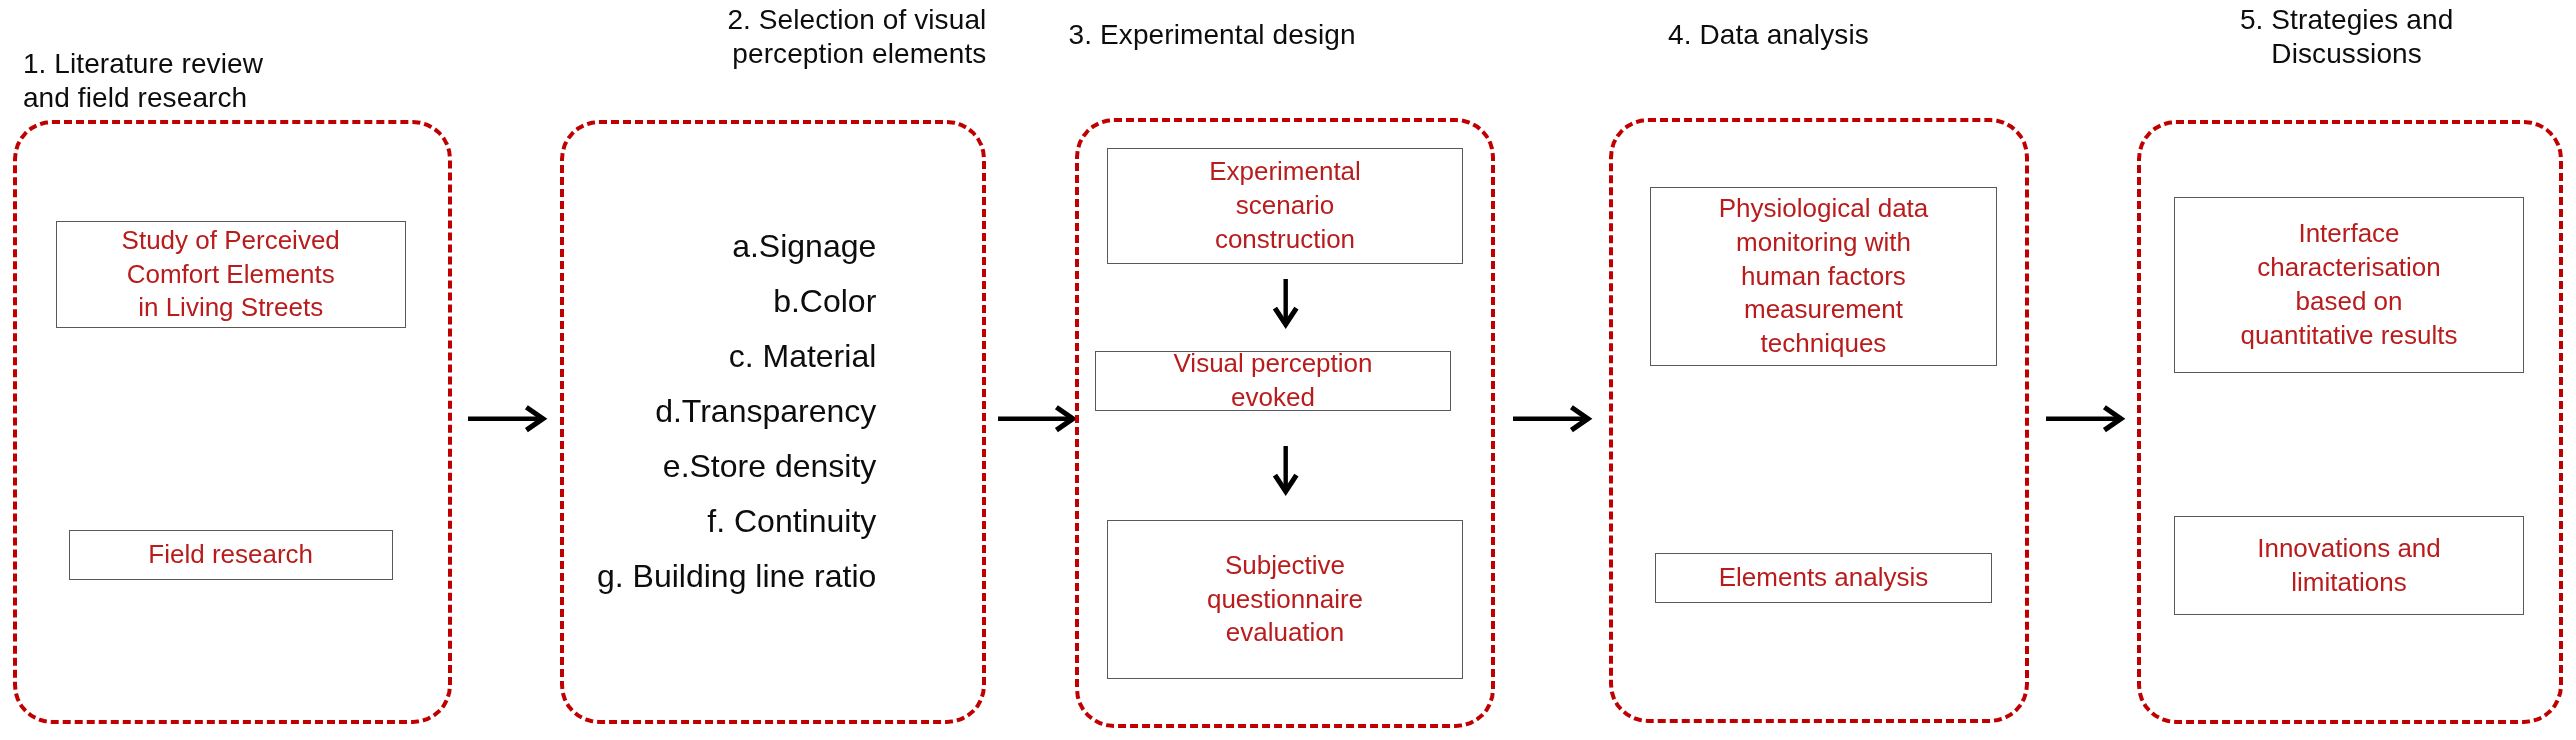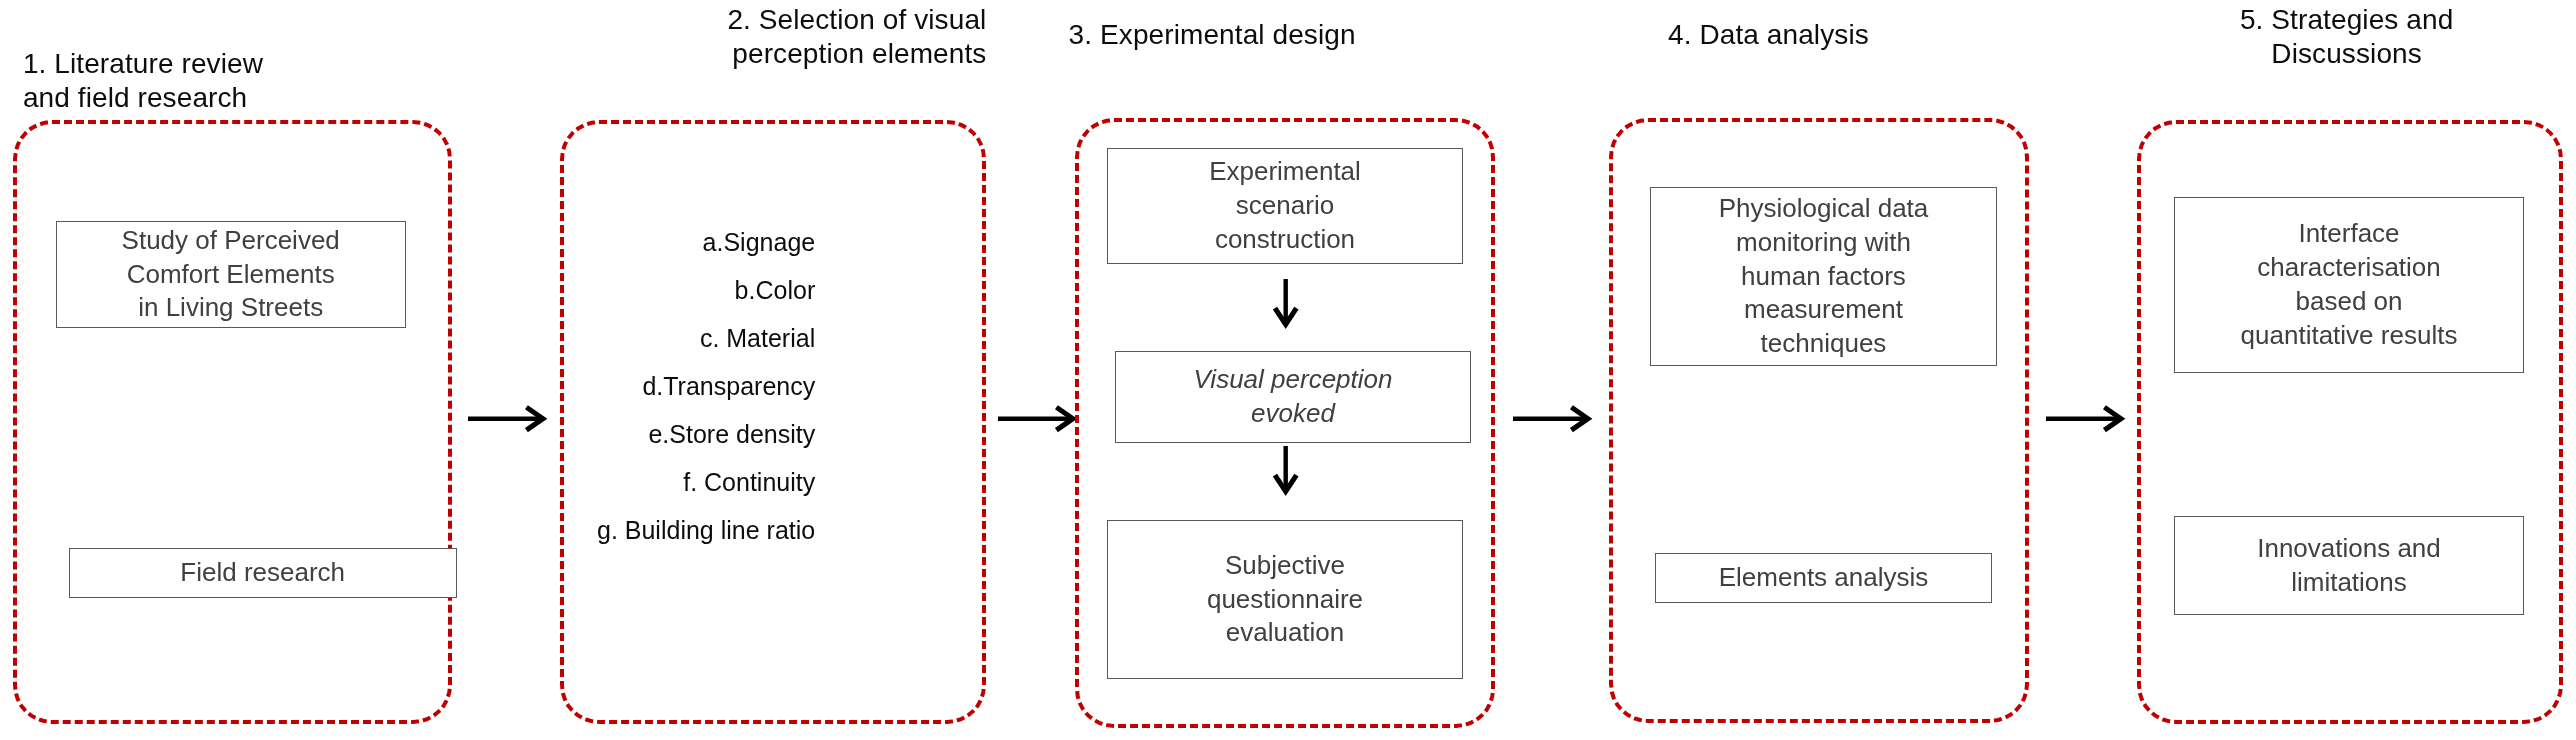--- a/index.html
+++ b/index.html
@@ -56,29 +56,29 @@
     position: absolute;
     box-sizing: border-box;
     border: 1.9px solid #595959;
     background: #ffffff;
     display: flex;
     align-items: center;
     justify-content: center;
     text-align: center;
     font-size: 26px;
     line-height: 1.30;
-    color: #404040;
+    color: #b91c1c;
     white-space: pre-line;
     padding: 3.8px 6.4px;
   }
 
   
   .elem-list {
     position: absolute;
-    font-size: 25px;
+    font-size: 32px;
     line-height: 1.0;
     color: #0d0d0d;
   }
   .elem-item {
     display: block;
     white-space: pre;
     margin-bottom: 23px;
   }
   .elem-item:last-child { margin-bottom: 0; }
 
@@ -101,21 +101,21 @@
   <div class="stage" style="left:12.7px; width:439px;">
     <div class="stage-title two-line" style="left:10.2px; width:420px;margin-top:44px;">1.  Literature review
 and field research</div>
 
     <div class="dashed-box" style="left:0px; top:120px; width:439px; height:604px;"></div>
 
     <div class="inner-box" style="left:43px; top:221px; width:350px; height:107px;">Study of Perceived
 Comfort Elements
 in Living Streets</div>
 
-    <div class="inner-box" style="left:56px; top:548px; width:388px; height:50px;">Field research</div>
+    <div class="inner-box" style="left:56px; top:530px; width:324px; height:50px;">Field research</div>
   </div>
 
   <div class="arrow-right" style="left:468px; top:406px; width:80px;">
     <svg width="80" height="25.4" viewBox="0 0 126 40">
       <line x1="0" y1="20" x2="112" y2="20" stroke="#000000" stroke-width="7"></line>
       <polyline points="92,2 118,20 92,38" fill="none" stroke="#000000" stroke-width="8" stroke-linecap="butt" stroke-linejoin="miter"></polyline>
     </svg>
   </div>
 
   <div class="stage" style="left:560px; width:426px;text-align:right;">
@@ -151,21 +151,21 @@
 scenario
 construction</div>
 
     <div class="arrow-down" style="left:198px; top:279px; height:48px;">
       <svg width="25.4" height="48" viewBox="0 0 40 76">
         <line x1="20" y1="0" x2="20" y2="66" stroke="#000000" stroke-width="7"></line>
         <polyline points="3,46 20,72 37,46" fill="none" stroke="#000000" stroke-width="8"></polyline>
       </svg>
     </div>
 
-    <div class="inner-box" style="left:40px; top:351px; width:356px; height:92px;font-style:italic;">Visual perception
+    <div class="inner-box" style="left:20px; top:351px; width:356px; height:60px;">Visual perception
 evoked</div>
 
     <div class="arrow-down" style="left:198px; top:446px; height:48px;">
       <svg width="25.4" height="48" viewBox="0 0 40 76">
         <line x1="20" y1="0" x2="20" y2="66" stroke="#000000" stroke-width="7"></line>
         <polyline points="3,46 20,72 37,46" fill="none" stroke="#000000" stroke-width="8"></polyline>
       </svg>
     </div>
 
     <div class="inner-box" style="left:32px; top:520px; width:356px; height:159px;">Subjective

